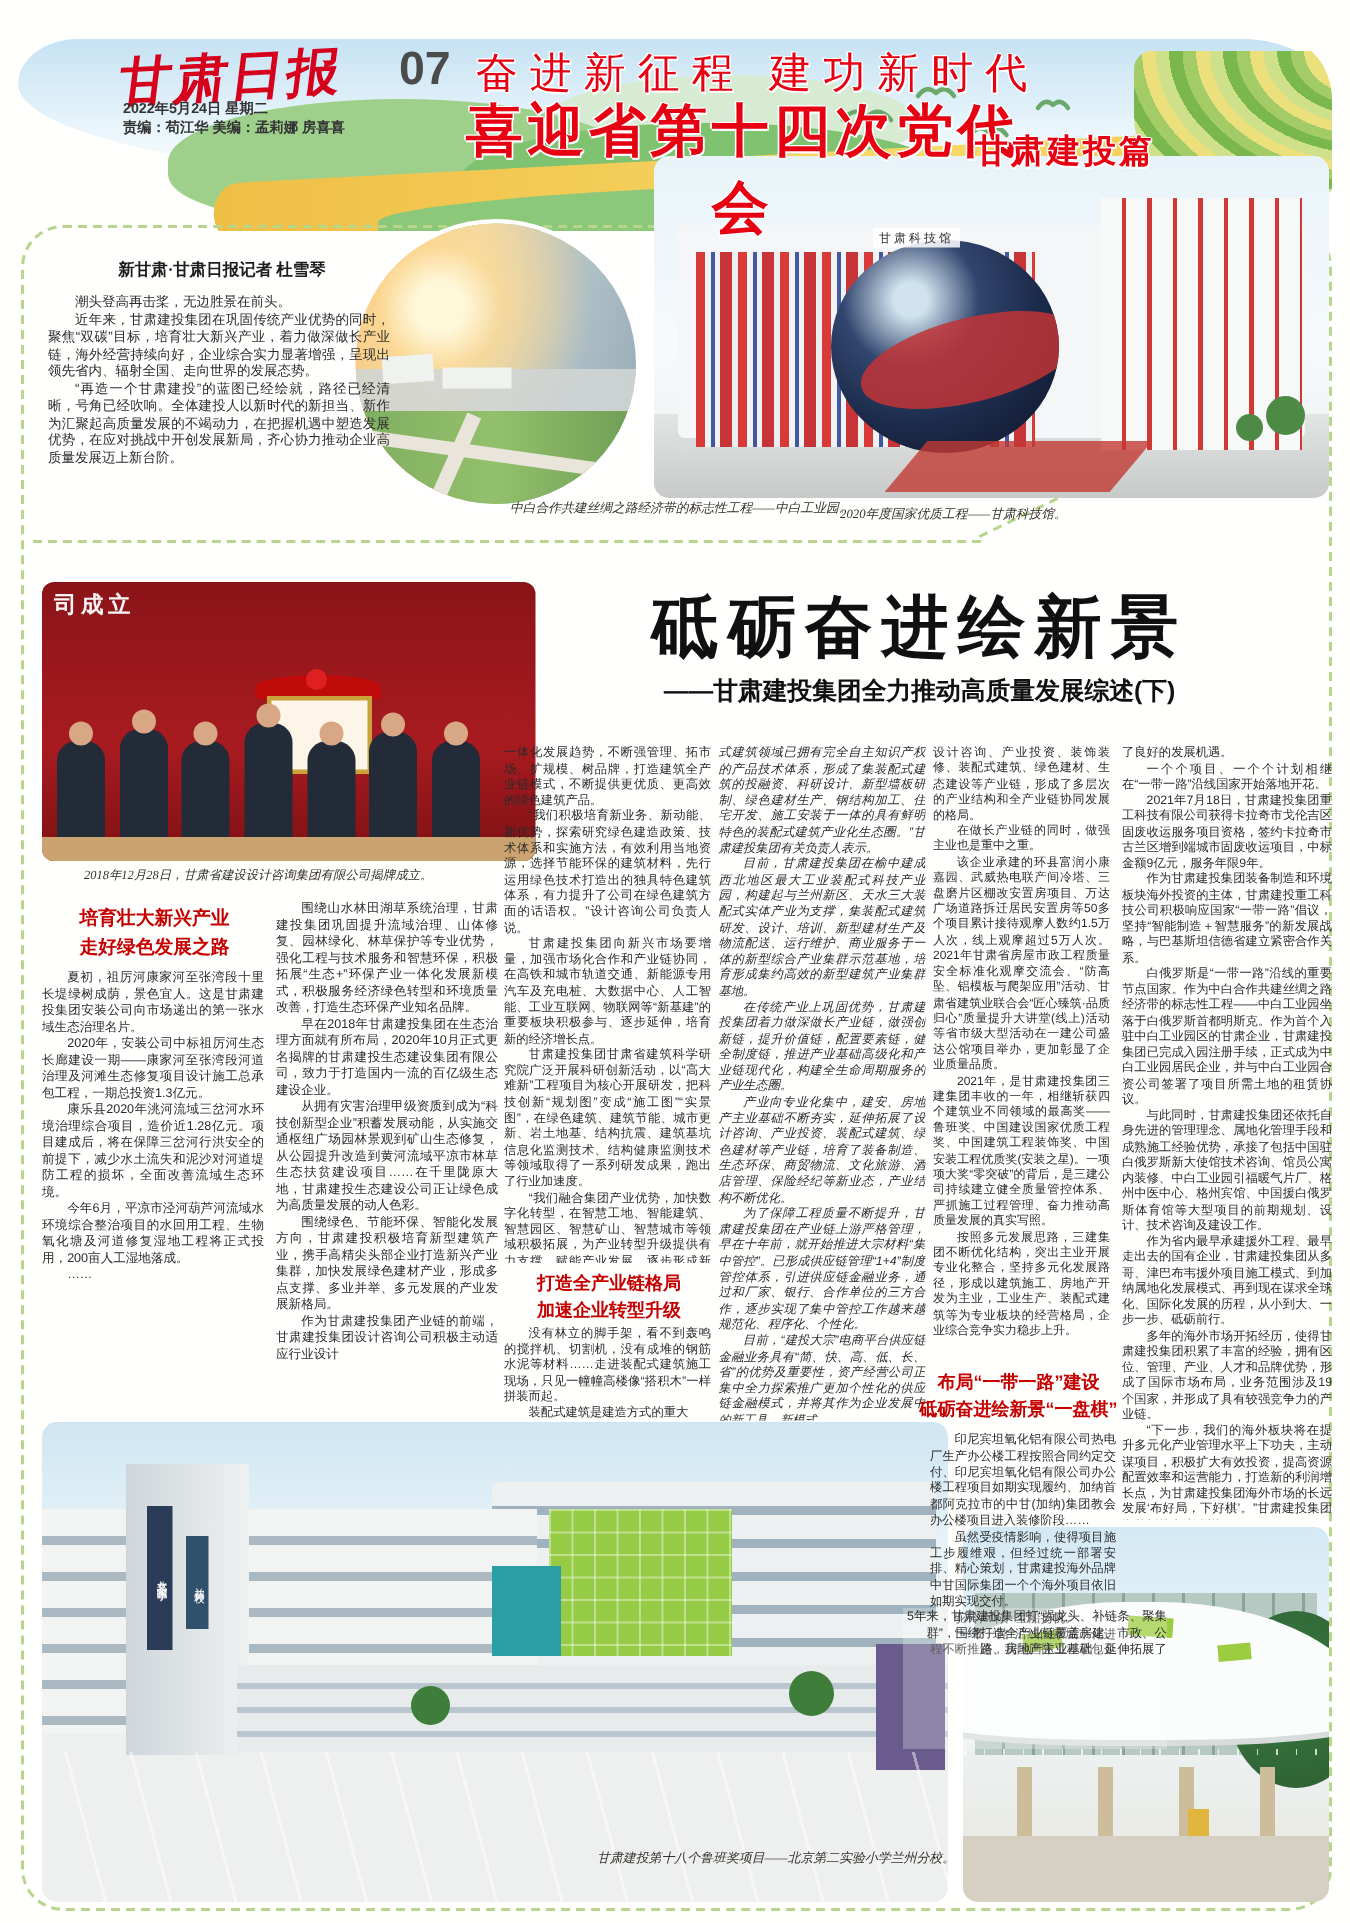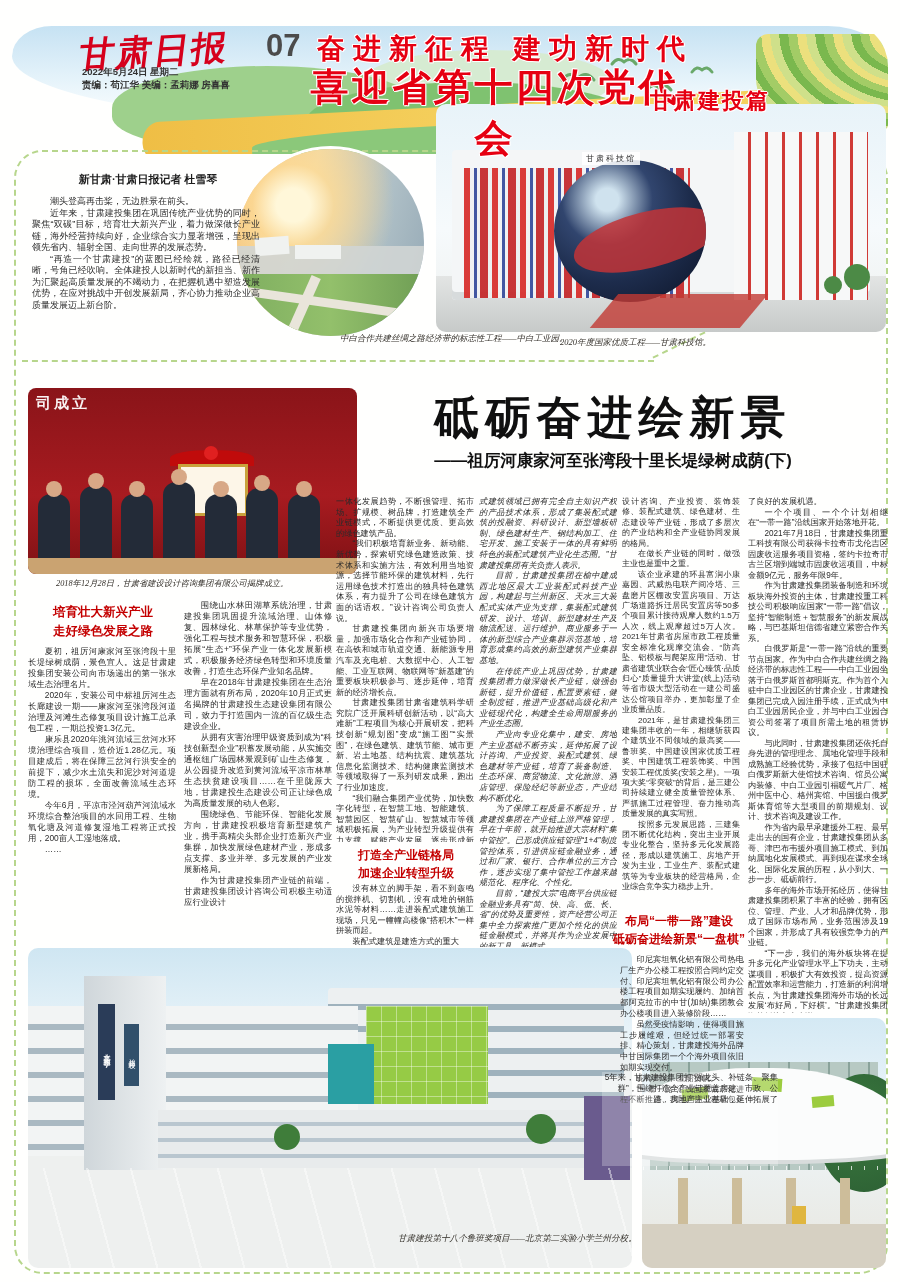--- a/index.html
+++ b/index.html
@@ -21,21 +21,21 @@
   .terrace{position:absolute;left:744px;top:12px;width:144px;height:110px;border-radius:12px 8px 40% 60%;
         background:repeating-radial-gradient(ellipse at 110% 0%,#ece07d 0 9px,#a3cc66 9px 18px,#7ab84e 18px 27px,#cfe08a 27px 36px);}
   .doves{position:absolute;left:540px;top:28px;}
   
   .logo{left:80px;top:28px;font-family:"DejaVu Serif",serif;font-size:35px;font-weight:900;color:#d6001c;
         transform:skewX(-10deg) rotate(-3deg);letter-spacing:2px;z-index:4;}
   .pageno{left:266px;top:28px;font-size:31px;font-weight:800;color:#4b4b4b;z-index:4;}
   .dateline{left:82px;top:66px;font-size:9.5px;font-weight:700;color:#333;z-index:4;}
   .editors{left:82px;top:79px;font-size:9.5px;font-weight:700;color:#333;z-index:4;}
   .outline-red{color:#e60012;text-shadow:-1px 0 #fff,1px 0 #fff,0 -1px #fff,0 1px #fff,1px 1px #fff,-1px -1px #fff;}
-  .banner1{left:225px;top:30px;width:560px;text-align:center;font-size:28px;font-weight:700;letter-spacing:8px;z-index:4;}
+  .banner1{left:225px;top:30px;width:560px;text-align:center;font-size:28px;font-weight:400;letter-spacing:8px;z-index:4;}
   .banner2{left:305px;top:62px;width:380px;text-align:center;font-size:38px;font-weight:900;letter-spacing:3px;z-index:4;}
   .bannertag{left:650px;top:86px;font-size:22px;font-weight:900;letter-spacing:2px;z-index:4;}
   
   .frame{left:14px;top:150px;width:870px;height:1120px;border:2px dashed #b7d68c;border-radius:28px;z-index:0;}
   .divh{left:22px;top:360px;width:632px;border-top:2px dashed #b7d68c;z-index:2;}
   .divd{left:650px;top:344px;width:58px;border-top:2px dashed #b7d68c;transform:rotate(-26deg);z-index:2;}
   
   .byline{left:34px;top:172px;width:228px;text-align:center;font-weight:700;font-size:11px;color:#1d1d1d;
           font-family:"Liberation Serif",serif;z-index:3;}
   .introcol{left:32px;top:196px;width:228px;height:140px;font-size:9px;line-height:11.5px;overflow:hidden;z-index:3;}
@@ -201,21 +201,21 @@
     <div class="m-label">甘肃科技馆</div>
     <div class="m-carpet"></div>
     <div class="m-tree" style="left:408px;top:160px;width:26px;height:26px;"></div>
     <div class="m-tree" style="left:388px;top:172px;width:18px;height:18px;"></div>
   </div>
 
   <div class="abs caption cap-circle">中白合作共建丝绸之路经济带的标志性工程——中白工业园。</div>
   <div class="abs caption cap-museum">2020年度国家优质工程——甘肃科技馆。</div>
 
   <div class="abs headline">砥砺奋进绘新景</div>
-  <div class="abs subhead">——祖厉河康家河至张湾段十里长堤绿树成荫(下)</div>
+  <div class="abs subhead">——甘肃建投集团全力推动高质量发展综述(下)</div>
 
   <div class="abs photo unveil">
     <div class="u-banner">司成立</div>
     <div class="drape"></div>
     <div class="knot"></div>
     <div class="plaque"></div>
     <div class="people">
       <div class="person"></div>
       <div class="person"></div>
       <div class="person"></div>

